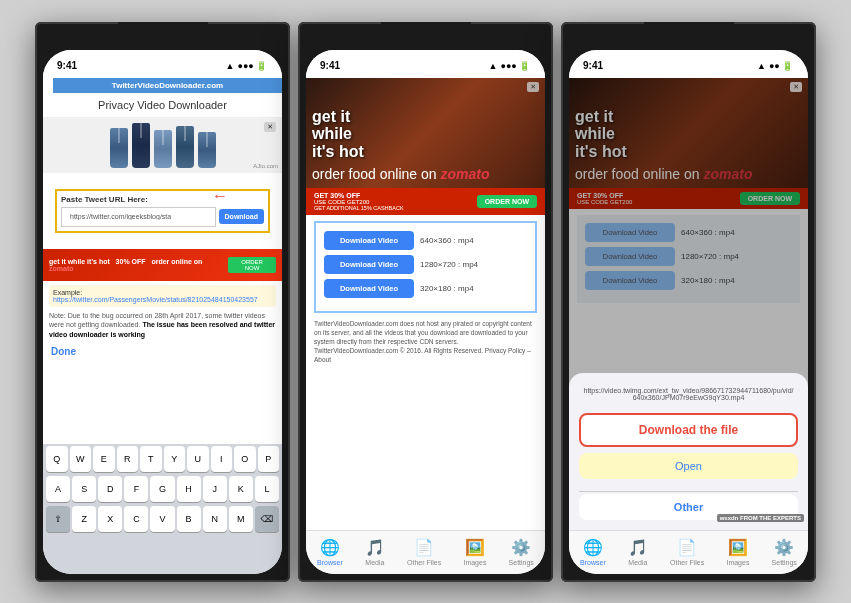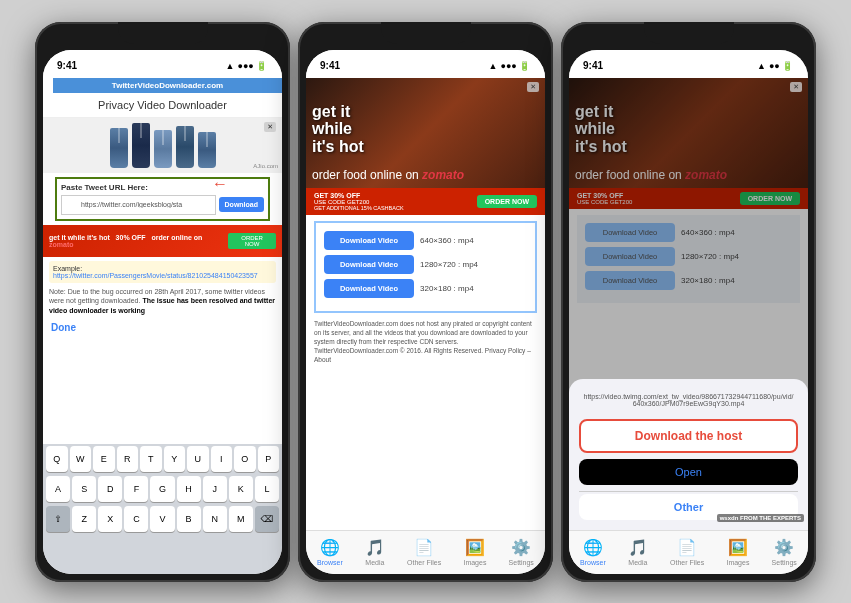--- a/index.html
+++ b/index.html
@@ -23,21 +23,21 @@
       height: 603px;
       align-items: center;
       justify-content: center;
     }
 
     
     .phone {
       width: 255px;
       height: 560px;
       background: #1a1a1a;
-      border-radius: 26px;
+      border-radius: 6px;
       padding: 0;
       position: relative;
       box-shadow: 0 8px 30px rgba(0,0,0,0.5), inset 0 0 0 2px #3a3a3a;
       flex-shrink: 0;
     }
 
     .phone-screen {
       position: absolute;
       top: 28px;
       left: 8px;
@@ -126,22 +126,22 @@
       position: absolute;
       top: 0;
       left: 50%;
       transform: translateX(-50%);
       width: 2px;
       height: 15px;
       background: rgba(255,255,255,0.3);
     }
 
     .p1-input-section {
-      border: 2px solid #4d7c0f;
-      margin: 4px 6px;
+      border: 2px solid #eab308;
+      margin: 16px 6px;
       padding: 4px;
       background: #fff;
     }
 
     .p1-input-label {
       font-size: 8px;
       font-weight: 700;
       color: #333;
       margin-bottom: 3px;
     }
@@ -150,21 +150,21 @@
       display: flex;
       gap: 3px;
       align-items: center;
     }
 
     .p1-url-input {
       flex: 1;
       height: 20px;
       border: 1px solid #ccc;
       font-size: 7px;
-      padding: 0 19px;
+      padding: 0 8px;
       background: #fff;
       color: #555;
     }
 
     .p1-download-btn {
       background: #3b82f6;
       color: #fff;
       border: none;
       padding: 4px 6px;
       font-size: 7px;
@@ -271,23 +271,23 @@
 
     .p2-ad-text {
       font-size: 16px;
       font-weight: 900;
       color: #fff;
       line-height: 1.1;
       text-shadow: 1px 1px 3px rgba(0,0,0,0.8);
     }
 
     .p2-ad-sub {
-      font-size: 12px;
-      color: #fff;
-      margin-top: 12px;
+      font-size: 14px;
+      color: #fff;
+      margin-top: 5px;
     }
 
     .zomato-red { color: #e23744; }
 
     .p2-order-bar {
       background: #cc2200;
       display: flex;
       align-items: center;
       padding: 4px 8px;
       gap: 6px;
@@ -436,28 +436,28 @@
       width: 100%;
       padding: 8px;
       font-size: 12px;
       font-weight: 600;
       border-radius: 8px;
       margin-bottom: 6px;
       text-align: center;
     }
 
     .p3-dialog-open-btn {
-      background: #000000;
+      background: #fef9c3;
       border: none;
       color: #3b82f6;
       width: 100%;
       padding: 7px;
       font-size: 11px;
       border-radius: 8px;
-      margin-bottom: 4px;
+      margin-bottom: 10px;
       text-align: center;
     }
 
     .p3-dialog-cancel-btn {
       background: #fff;
       border: none;
       color: #3b82f6;
       width: 100%;
       padding: 7px;
       font-size: 11px;
@@ -716,21 +716,21 @@
         </div>
         <div class="p3-dl-row">
           <button class="p3-dl-btn">Download Video</button>
           <span class="p3-dl-label">320×180 : mp4</span>
         </div>
       </div>
 
       <div class="p3-dialog-overlay">
         <div class="p3-dialog">
           <div class="p3-dialog-url">https://video.twimg.com/ext_tw_video/986671732944711680/pu/vid/640x360/JPM07r9eEwG9qY30.mp4</div>
-          <button class="p3-dialog-download-btn">Download the host</button>
+          <button class="p3-dialog-download-btn">Download the file</button>
           <button class="p3-dialog-open-btn">Open</button>
           <hr style="border:none;border-top:1px solid #ccc;margin:2px 0">
           <button class="p3-dialog-cancel-btn">Other</button>
         </div>
       </div>
 
       <div class="p3-bottom-nav">
         <div class="p2-nav-item active">
           <span class="p2-nav-icon">🌐</span>
           <span style="font-size:7px">Browser</span>

